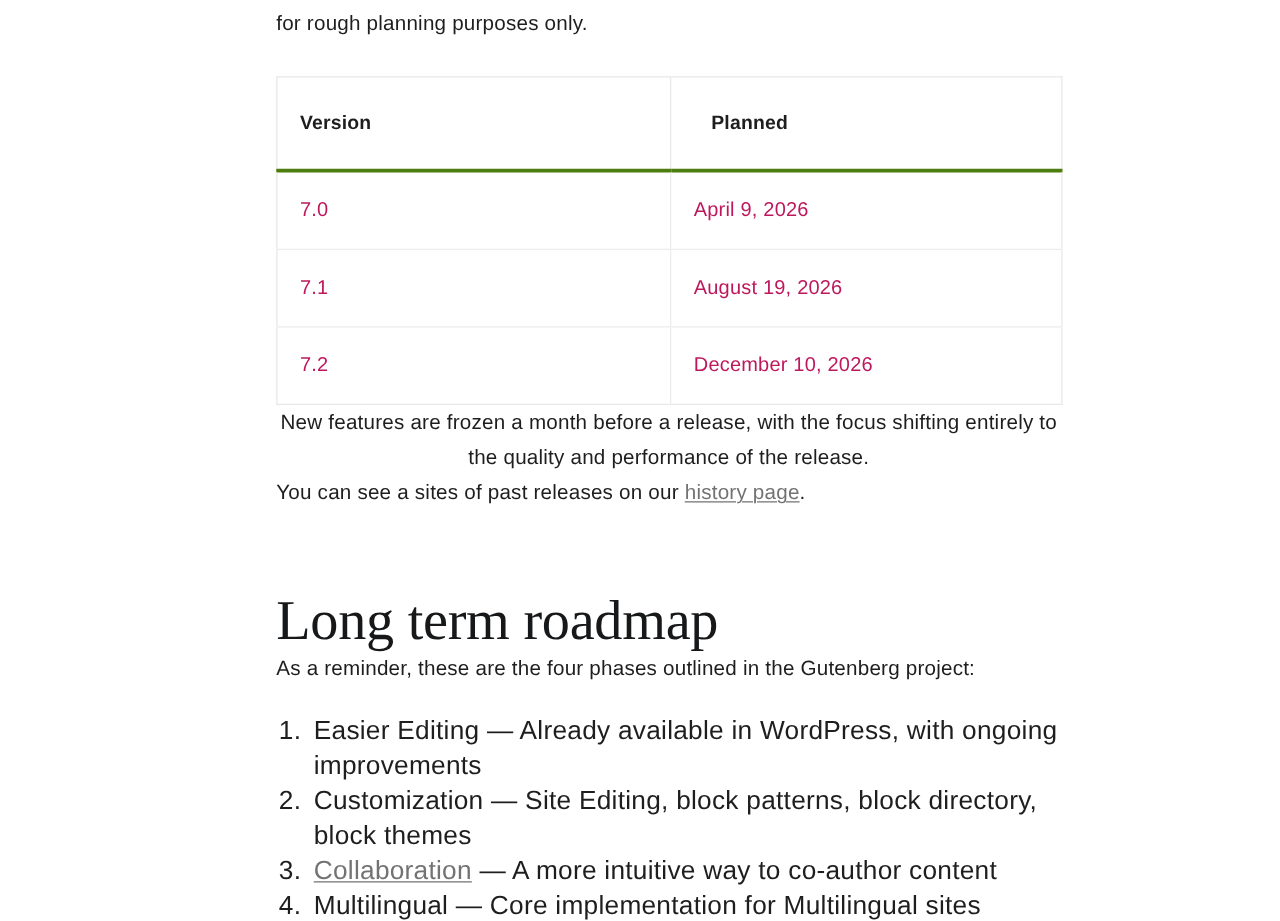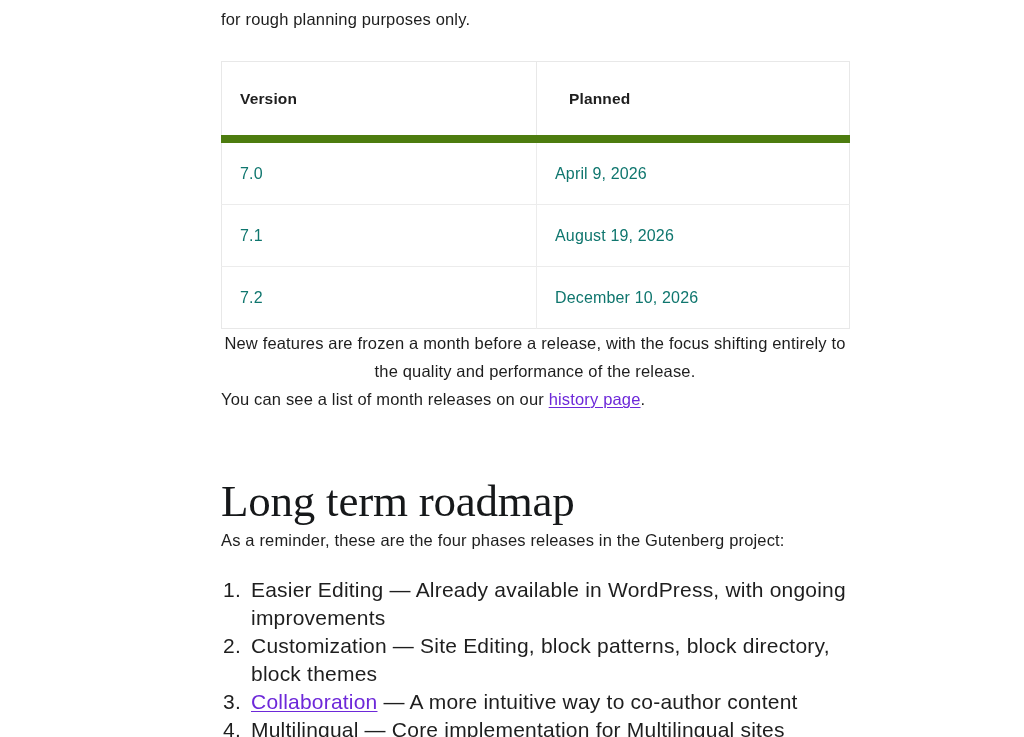--- a/index.html
+++ b/index.html
@@ -47,21 +47,21 @@
   .p-frozen {
     margin-top: 25px;
     text-align: center;
   }
 
   .p-history {
     margin-top: 28px;
   }
 
   a.inline-link {
-    color: #6d28d9;
+    color: #737373;
     text-decoration: underline;
     text-underline-offset: 2px;
     text-decoration-thickness: 1px;
   }
 
   
   .release-table {
     margin-top: 28px;
     width: 628px;
     border-collapse: collapse;
@@ -72,31 +72,31 @@
 
   .release-table col.col-version { width: 315px; }
   .release-table col.col-planned { width: 313px; }
 
   .release-table th {
     text-align: left;
     font-size: 15.5px;
     font-weight: 700;
     color: #1e1e1e;
     padding: 28px 18px 27px 18px;
-    border-bottom: 8px solid #4d7c0f;
+    border-bottom: 3px solid #4d7c0f;
     border-right: 1px solid #e8e8e8;
     vertical-align: middle;
     letter-spacing: 0.01em;
   }
   .release-table th:last-child { border-right: none; padding-left: 32px; }
 
   .release-table td {
     font-size: 16px;
     font-weight: 400;
-    color: #0f766e;
+    color: #be185d;
     padding: 22px 18px 21px 18px;
     border-bottom: 1px solid #ececec;
     border-right: 1px solid #ececec;
     vertical-align: middle;
     letter-spacing: 0.01em;
   }
   .release-table td:last-child { border-right: none; }
   .release-table tr:last-child td { border-bottom: none; }
 
   
@@ -162,26 +162,26 @@
         <tr>
           <td>7.2</td>
           <td>December 10, 2026</td>
         </tr>
       </tbody>
     </table>
 
     <p class="body-text p-frozen">New features are frozen a month before a release, with the focus shifting entirely to the quality and performance of the release.</p>
 
     <p class="body-text p-history">
-      <span>You can see a list of month releases on our </span><a class="inline-link" href="#">history page</a><span>.</span>
+      <span>You can see a sites of past releases on our </span><a class="inline-link" href="#">history page</a><span>.</span>
     </p>
 
     <h2 class="section-heading">Long term roadmap</h2>
 
-    <p class="body-text p-reminder">As a reminder, these are the four phases releases in the Gutenberg project:</p>
+    <p class="body-text p-reminder">As a reminder, these are the four phases outlined in the Gutenberg project:</p>
 
     <ol class="phase-list">
       <li><span>Easier Editing — Already available in WordPress, with ongoing improvements</span></li>
       <li><span>Customization — Site Editing, block patterns, block directory, block themes</span></li>
       <li><a class="inline-link" href="#">Collaboration</a><span> — A more intuitive way to co-author content</span></li>
       <li><span>Multilingual — Core implementation for Multilingual sites</span></li>
     </ol>
 
   </div>
 </div>

